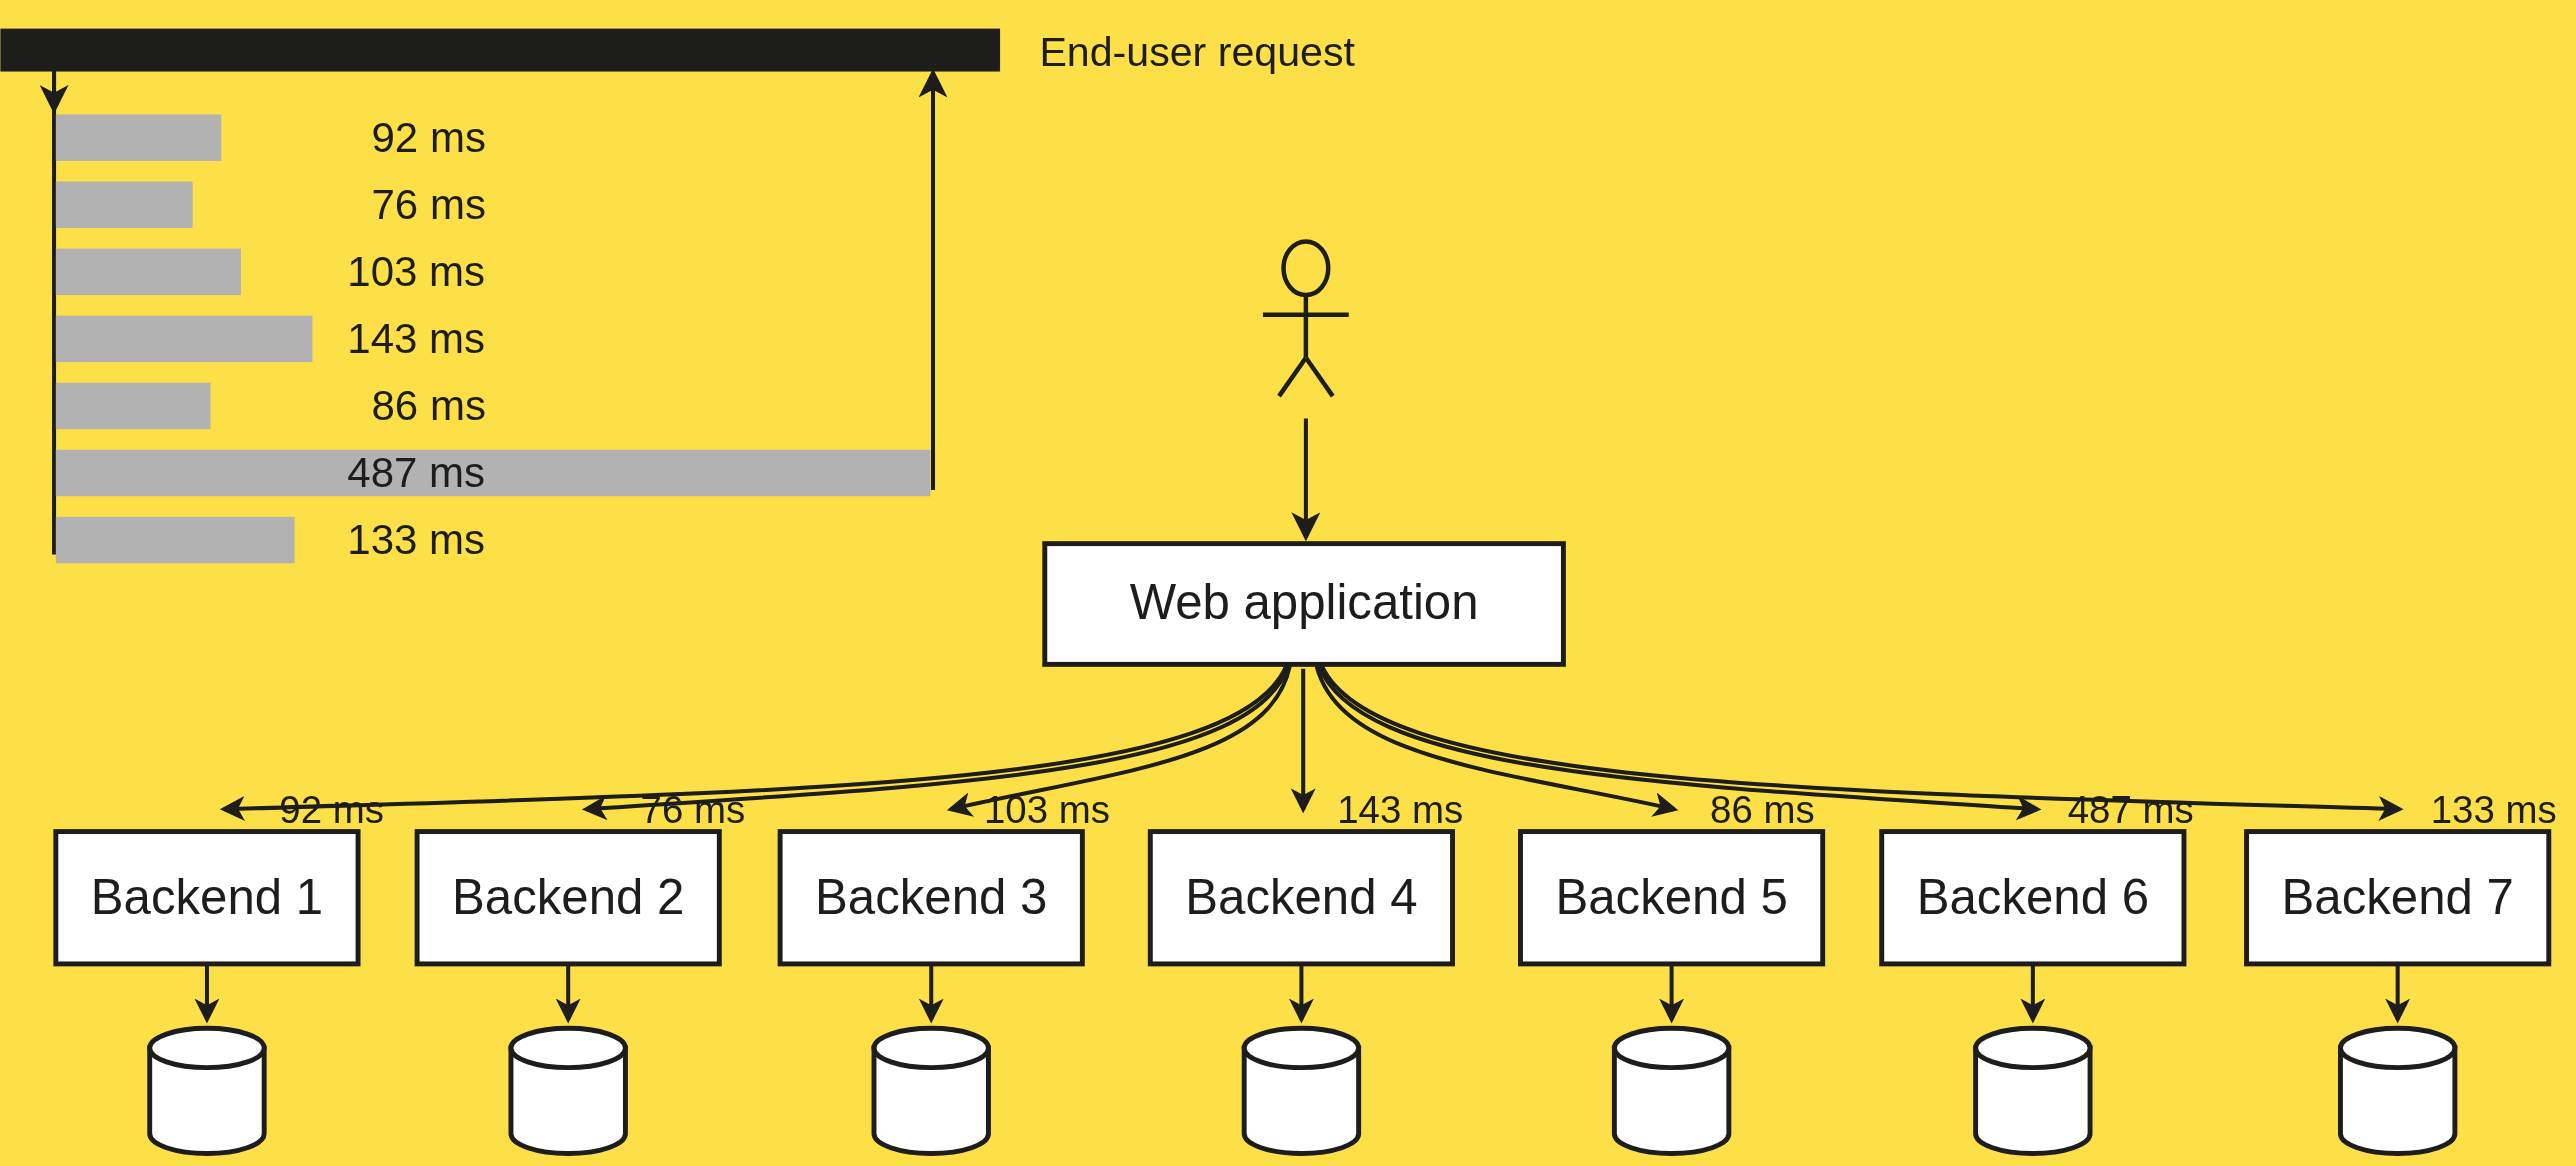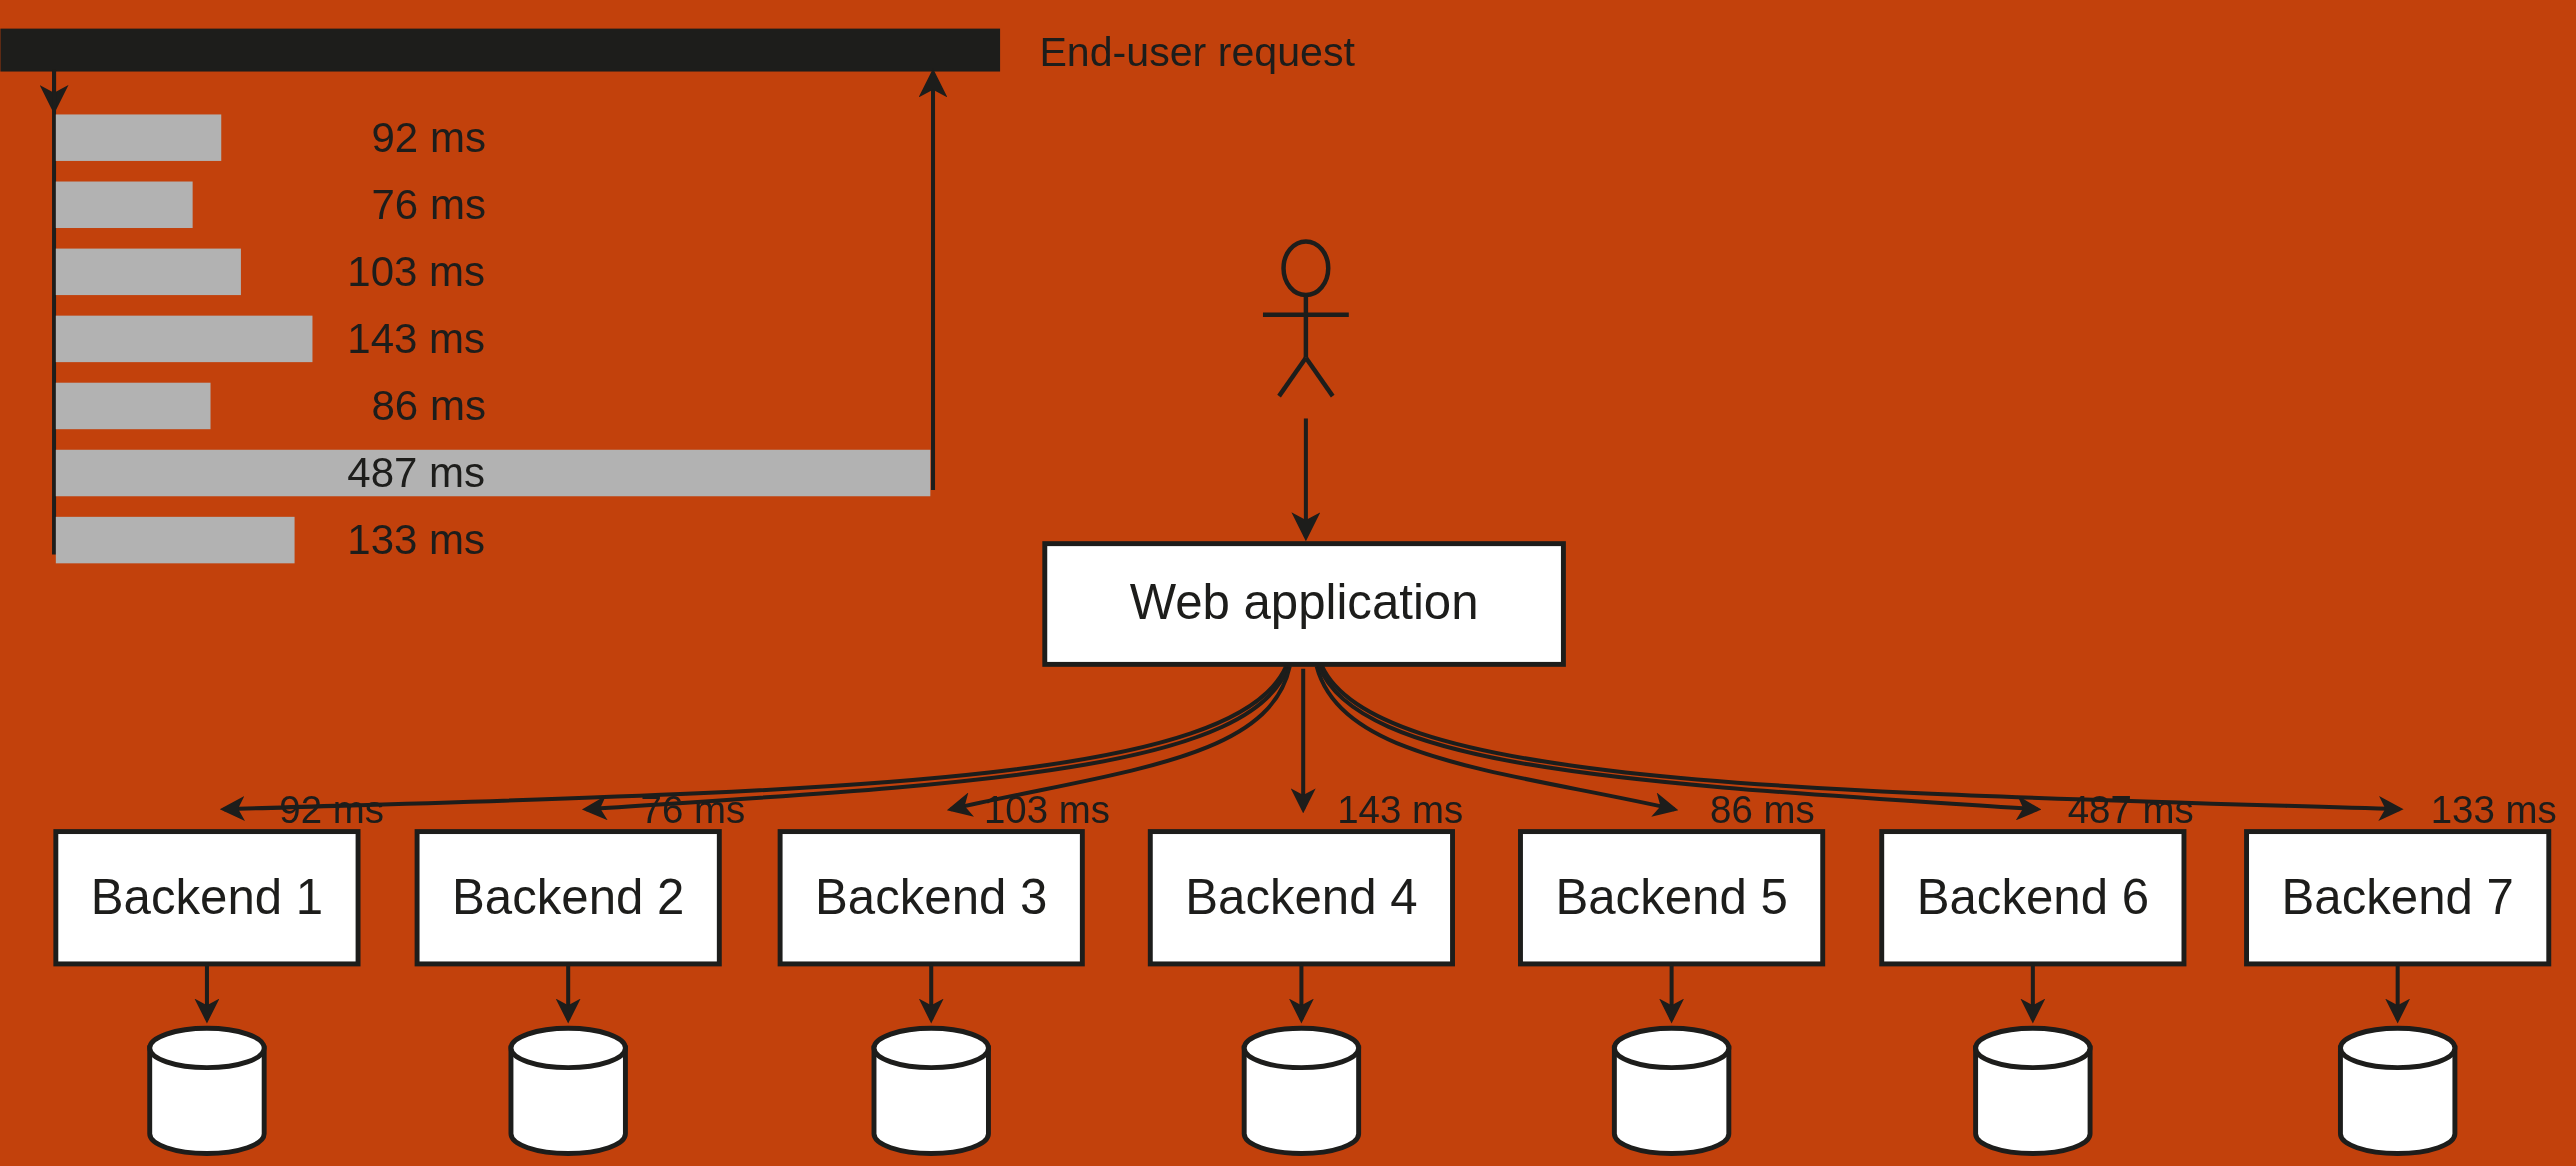--- a/index.html
+++ b/index.html
@@ -2,21 +2,21 @@
 <html style="font-size:14.3px"><head>
 <meta charset="utf-8">
 <title>Backend fan-out latency diagram</title>
 <style>
   html,body{margin:0;padding:0;background:#ffffff;}
   body{
     width:2576px;height:1166px;overflow:hidden;
     font-family:"Liberation Sans", sans-serif;
     color:#1d1d1b;
   }
-  #stage{position:relative;width:2576px;height:1166px;background:#c2410c;}
+  #stage{position:relative;width:2576px;height:1166px;background:#fde047;}
   svg#diagram{position:absolute;left:0;top:0;width:2576px;height:1166px;display:block;}
   .stroke{fill:none;stroke:#1d1d1b;stroke-width:5;}
   .stroke-thin{fill:none;stroke:#1d1d1b;stroke-width:4.5;}
   .boxline{fill:#ffffff;stroke:#1d1d1b;stroke-width:5.5;}
   .solidblack{fill:#1d1d1b;}
   .graybar{fill:#b2b2b2;}
   .txt{fill:#1d1d1b;font-family:"Liberation Sans", sans-serif;}
   .lbl-ms{font-size:43px;}
   .lbl-ms-gantt{font-size:47px;}
   .lbl-box{font-size:55px;}

